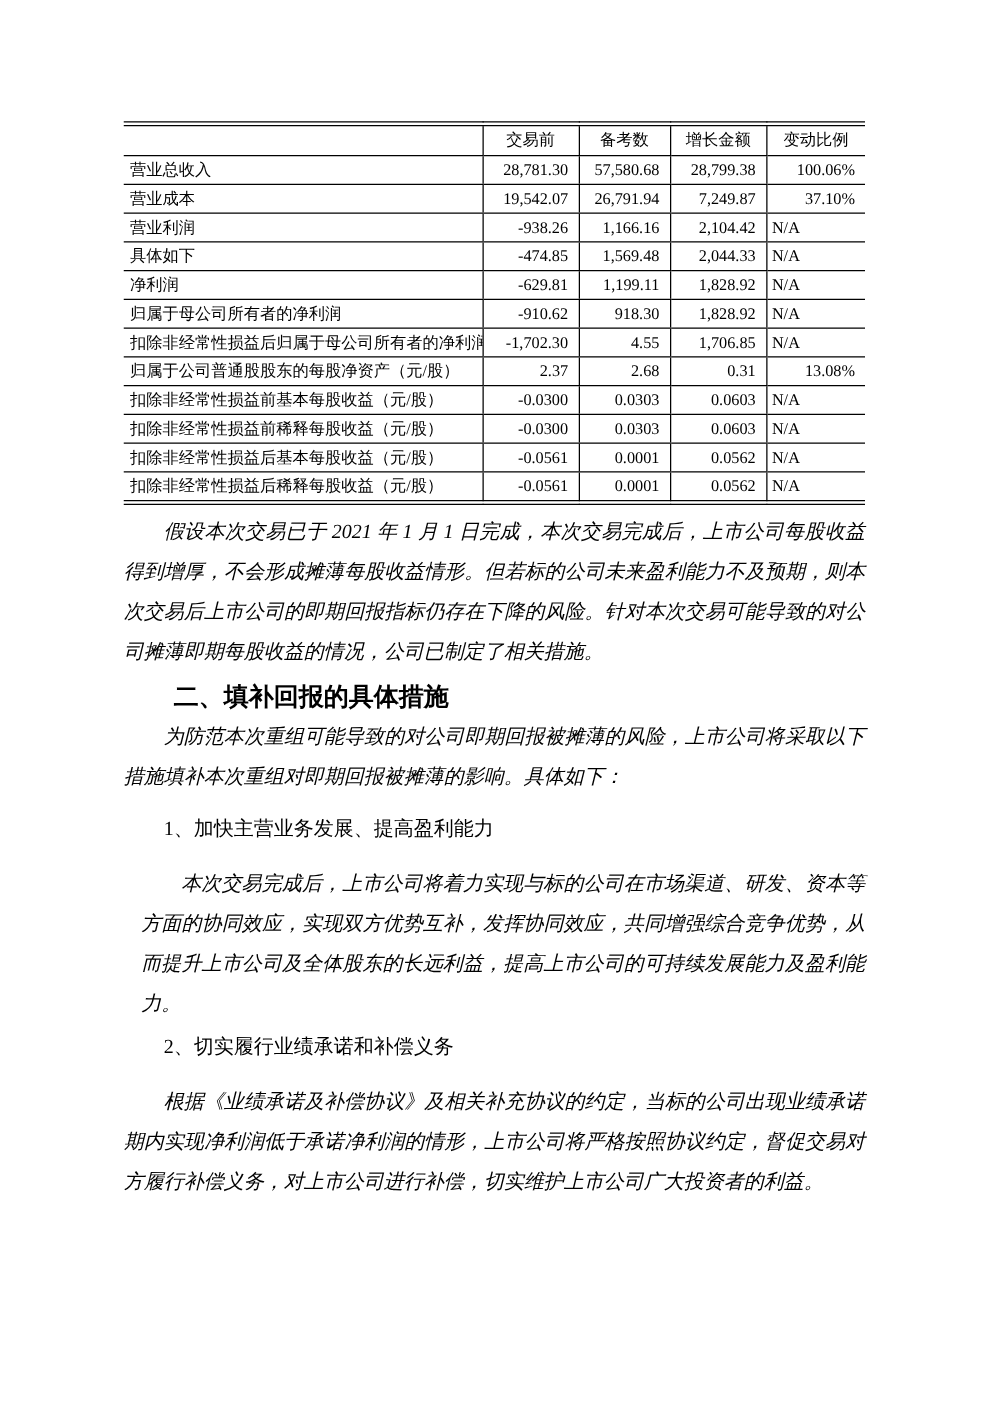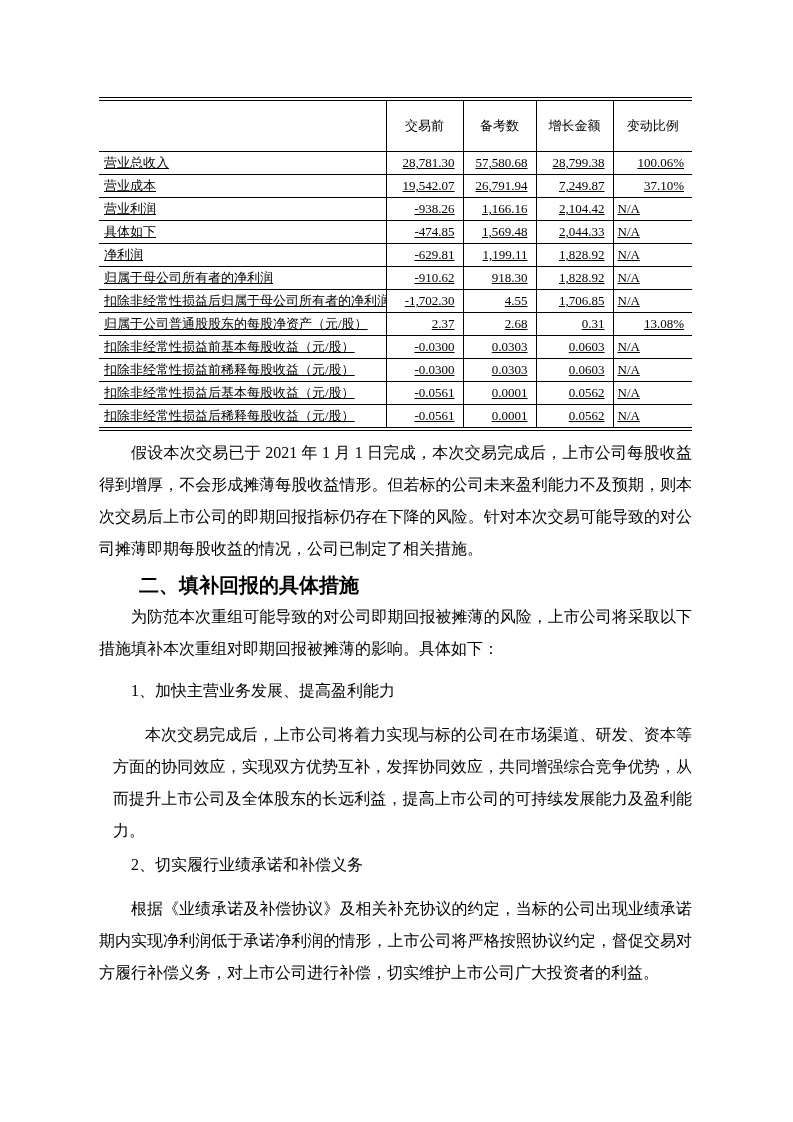--- a/index.html
+++ b/index.html
@@ -33,33 +33,34 @@
   .fin-table th, .fin-table td {
     border-bottom: 1px solid #000;
     overflow: hidden;
     white-space: nowrap;
   }
   .fin-table tr > *:not(:first-child) { border-left: 1px solid #000; }
   .fin-table th {
     font-weight: normal;
     text-align: center;
     height: 25px;
-    padding: 16px 4px;
-  }
-  .fin-table td { height: 23px; padding: 2px 4px; text-decoration: underline; }
+    padding: 2px 4px;
+  }
+  .fin-table td { height: 23px; padding: 2px 4px; }
   .fin-table td.c-label { text-align: left; padding-left: 5px; }
   .fin-table td.c-num   { text-align: right; padding-right: 8px; }
   .fin-table td.c-center{ text-align: left; }
 
   
   .body-text {
     font-size: 16px;
     line-height: 32px;
     text-align: justify;
     text-indent: 2em;
+    font-style: italic;
   }
   .p-summary { margin-top: 6px; }
   .p-intro   { margin-top: 0; }
   .p-item1   { margin-top: 12px; margin-left: 14px; }
   .p-item2   { margin-top: 12px; }
 
   .section-heading {
     font-size: 20px;
     line-height: 32px;
     font-weight: bold;

